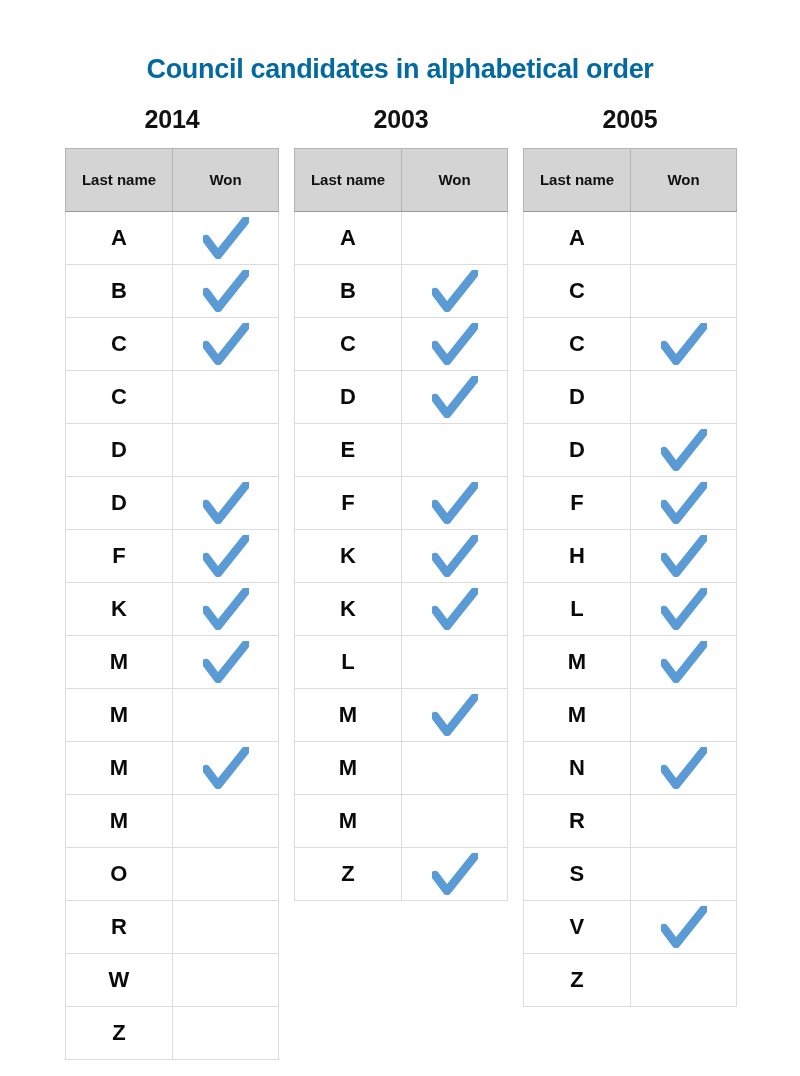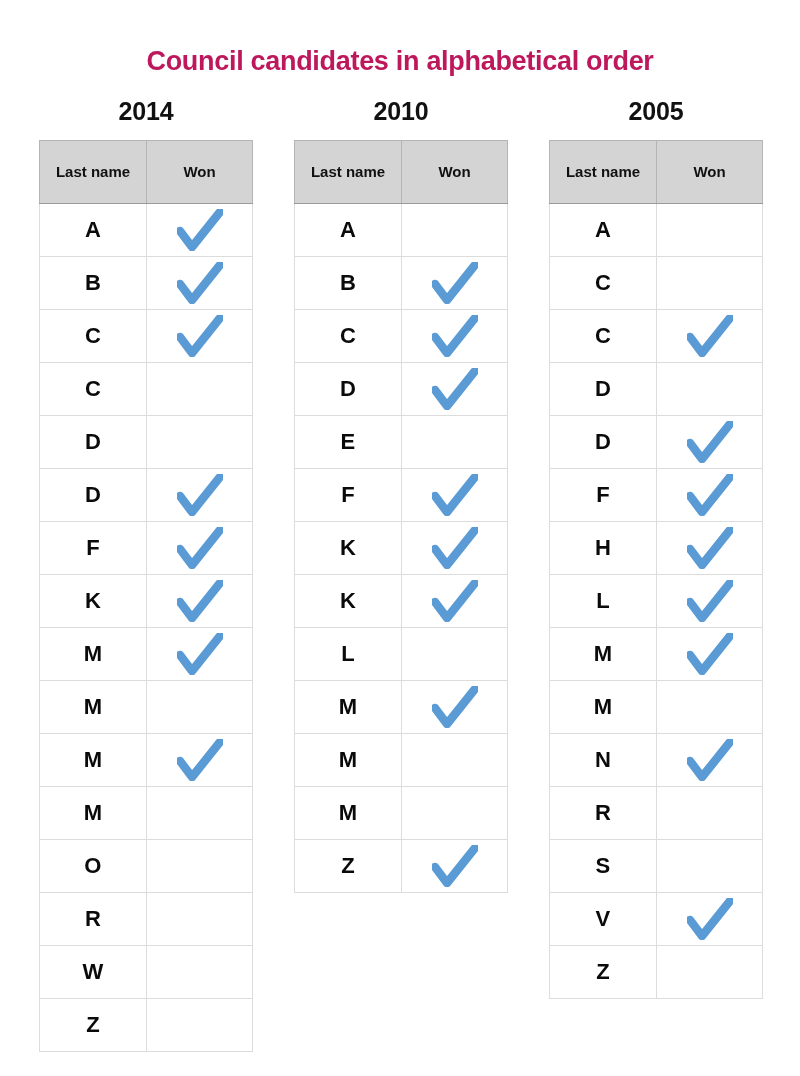--- a/index.html
+++ b/index.html
@@ -14,31 +14,31 @@
     color: #000000;
     overflow: hidden;
     position: relative;
   }
 
   .page-title {
     text-align: center;
     font-size: 27px;
     font-weight: bold;
     letter-spacing: -0.3px;
-    color: #be185d;
-    margin: 0;
+    color: #0369a1;
+    margin: 8px;
     padding-top: 47px;
     line-height: 1.1;
   }
 
   .tables-row {
     display: flex;
     justify-content: center;
     align-items: flex-start;
-    gap: 42px;
+    gap: 16px;
     margin-top: 22px;
     padding-left: 2px;
   }
 
   .table-block {
     width: 213px;
     display: flex;
     flex-direction: column;
     align-items: center;
   }
@@ -217,21 +217,21 @@
             <td class="won-cell"></td>
           </tr>
           <tr>
             <td class="name-cell">Z</td>
             <td class="won-cell"></td>
           </tr>
         </tbody>
       </table>
     </div>
     <div class="table-block">
-      <div class="year-label">2010</div>
+      <div class="year-label">2003</div>
       <table class="cand-table">
         <colgroup>
           <col class="col-name">
           <col class="col-won">
         </colgroup>
         <thead>
           <tr>
             <th>Last name</th>
             <th>Won</th>
           </tr>

